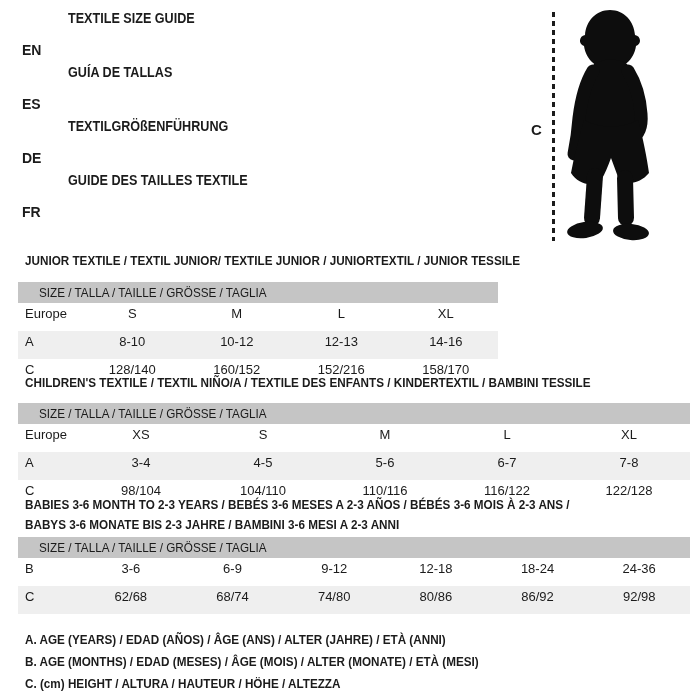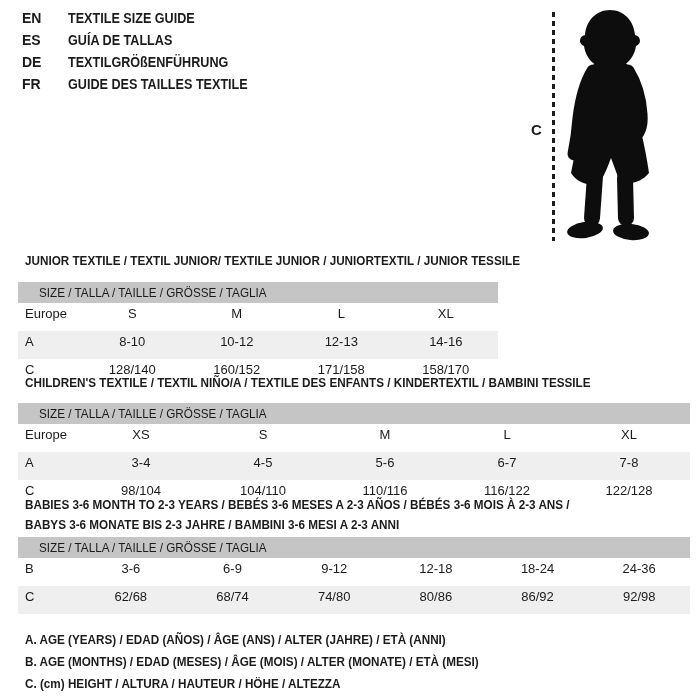--- a/index.html
+++ b/index.html
@@ -19,21 +19,21 @@
     overflow:hidden;
   }
   .page{position:absolute;inset:0;background:var(--page-bg);}
 
   
   .cond{display:inline-block;transform:scaleX(0.9);transform-origin:0 50%;white-space:nowrap;}
 
   
   .lang-block{position:absolute;left:22px;top:7px;}
   .lang-row{display:flex;line-height:22px;font-size:14px;font-weight:bold;}
-  .lang-code{width:46px;flex:0 0 46px;}
+  .lang-code{width:46px;flex:0 0 46px;margin-top:32px;}
   .lang-label{white-space:nowrap;}
 
   
   .height-label{position:absolute;left:531px;top:121px;font-size:15px;font-weight:bold;}
   .measure-line{
     position:absolute;left:552px;top:12px;width:3px;height:229px;
     background:repeating-linear-gradient(to bottom,var(--text) 0 5px,transparent 5px 9px);
   }
   .silhouette{position:absolute;left:558px;top:8px;}
 
@@ -130,21 +130,21 @@
           <div class="cell label">A</div>
           <div class="cell">8-10</div>
           <div class="cell">10-12</div>
           <div class="cell">12-13</div>
           <div class="cell">14-16</div>
         </div>
         <div class="trow">
           <div class="cell label">C</div>
           <div class="cell">128/140</div>
           <div class="cell">160/152</div>
-          <div class="cell">171/158</div>
+          <div class="cell">152/216</div>
           <div class="cell">158/170</div>
         </div>
       </div>
   </div>
 
   <div class="sec-title" id="title-2">
     <span class="cond">CHILDREN'S TEXTILE / TEXTIL NIÑO/A / TEXTILE DES ENFANTS / KINDERTEXTIL / BAMBINI TESSILE</span>
   </div>
   <div class="size-table" id="table-2">
     <div class="thead">

